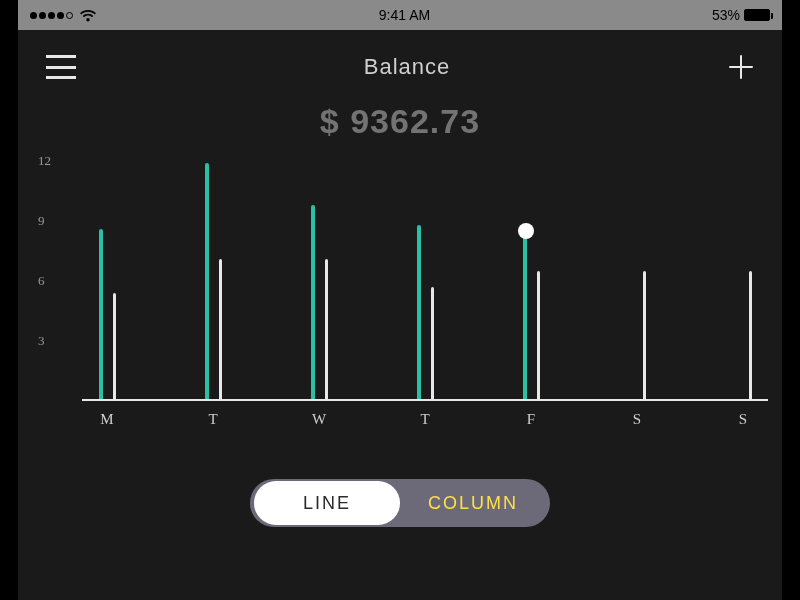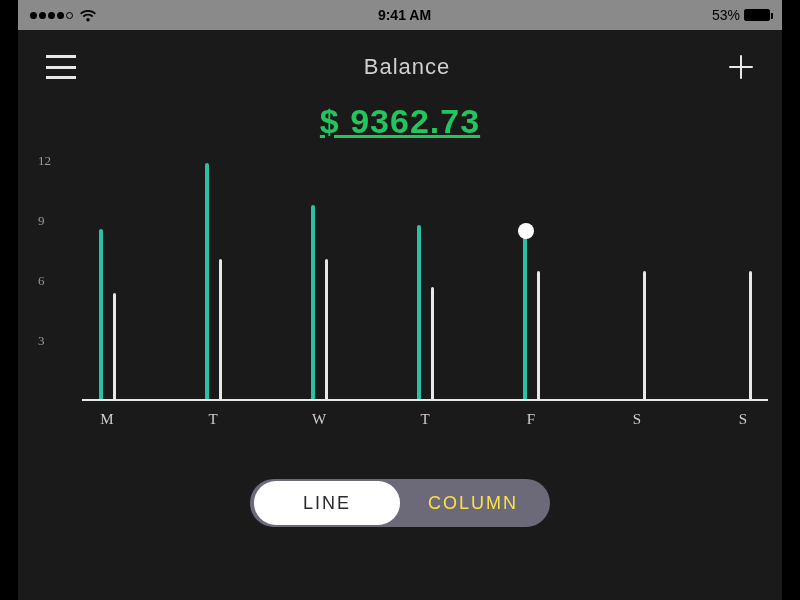--- a/index.html
+++ b/index.html
@@ -34,21 +34,21 @@
     font-size: 14px;
     color: #000;
     font-weight: 500;
   }
   .status-left { display: flex; align-items: center; gap: 6px; }
   .dots { display: flex; gap: 2px; }
   .dot { width: 7px; height: 7px; border-radius: 50%; }
   .dot.filled { background: #000; }
   .dot.empty { border: 1px solid #000; }
   .wifi-ic svg { display:block; }
-  .status-center { font-weight: 700; }
+  .status-center { font-weight: 400; }
   .status-right { display: flex; align-items: center; gap: 4px; font-weight: 500; }
   .battery {
     width: 26px; height: 12px; border: 1px solid #000; border-radius: 2px;
     position: relative; background: #000;
   }
   .battery::after {
     content: ""; position: absolute; right: -4px; top: 3px;
     width: 2px; height: 6px; background: #000; border-radius: 0 1px 1px 0;
   }
 
@@ -63,26 +63,25 @@
   .menu-icon .bar { height: 3px; background: #e8e8e8; width: 100%; }
   .menu-icon .bar.top { position: relative; }
   .menu-wrap { position:relative; width:40px; }
 
   .title { font-size: 22px; font-weight: 300; letter-spacing: 1px; color:#cfcfcf; }
 
   .plus-icon svg { display:block; cursor:pointer; }
 
   .balance-amount {
     text-align: center;
-    color: #22c55e;
+    color: #737373;
     font-size: 34px;
     font-weight: 600;
     letter-spacing: 1px;
     padding: 12px 0 20px 0;
-    text-decoration: underline;
   }
 
   .chart-area {
     position: relative;
     height: 290px;
     padding: 0 14px 0 64px;
     font-family: Liberation Serif, serif;
   }
   .y-axis {
     position: absolute;

